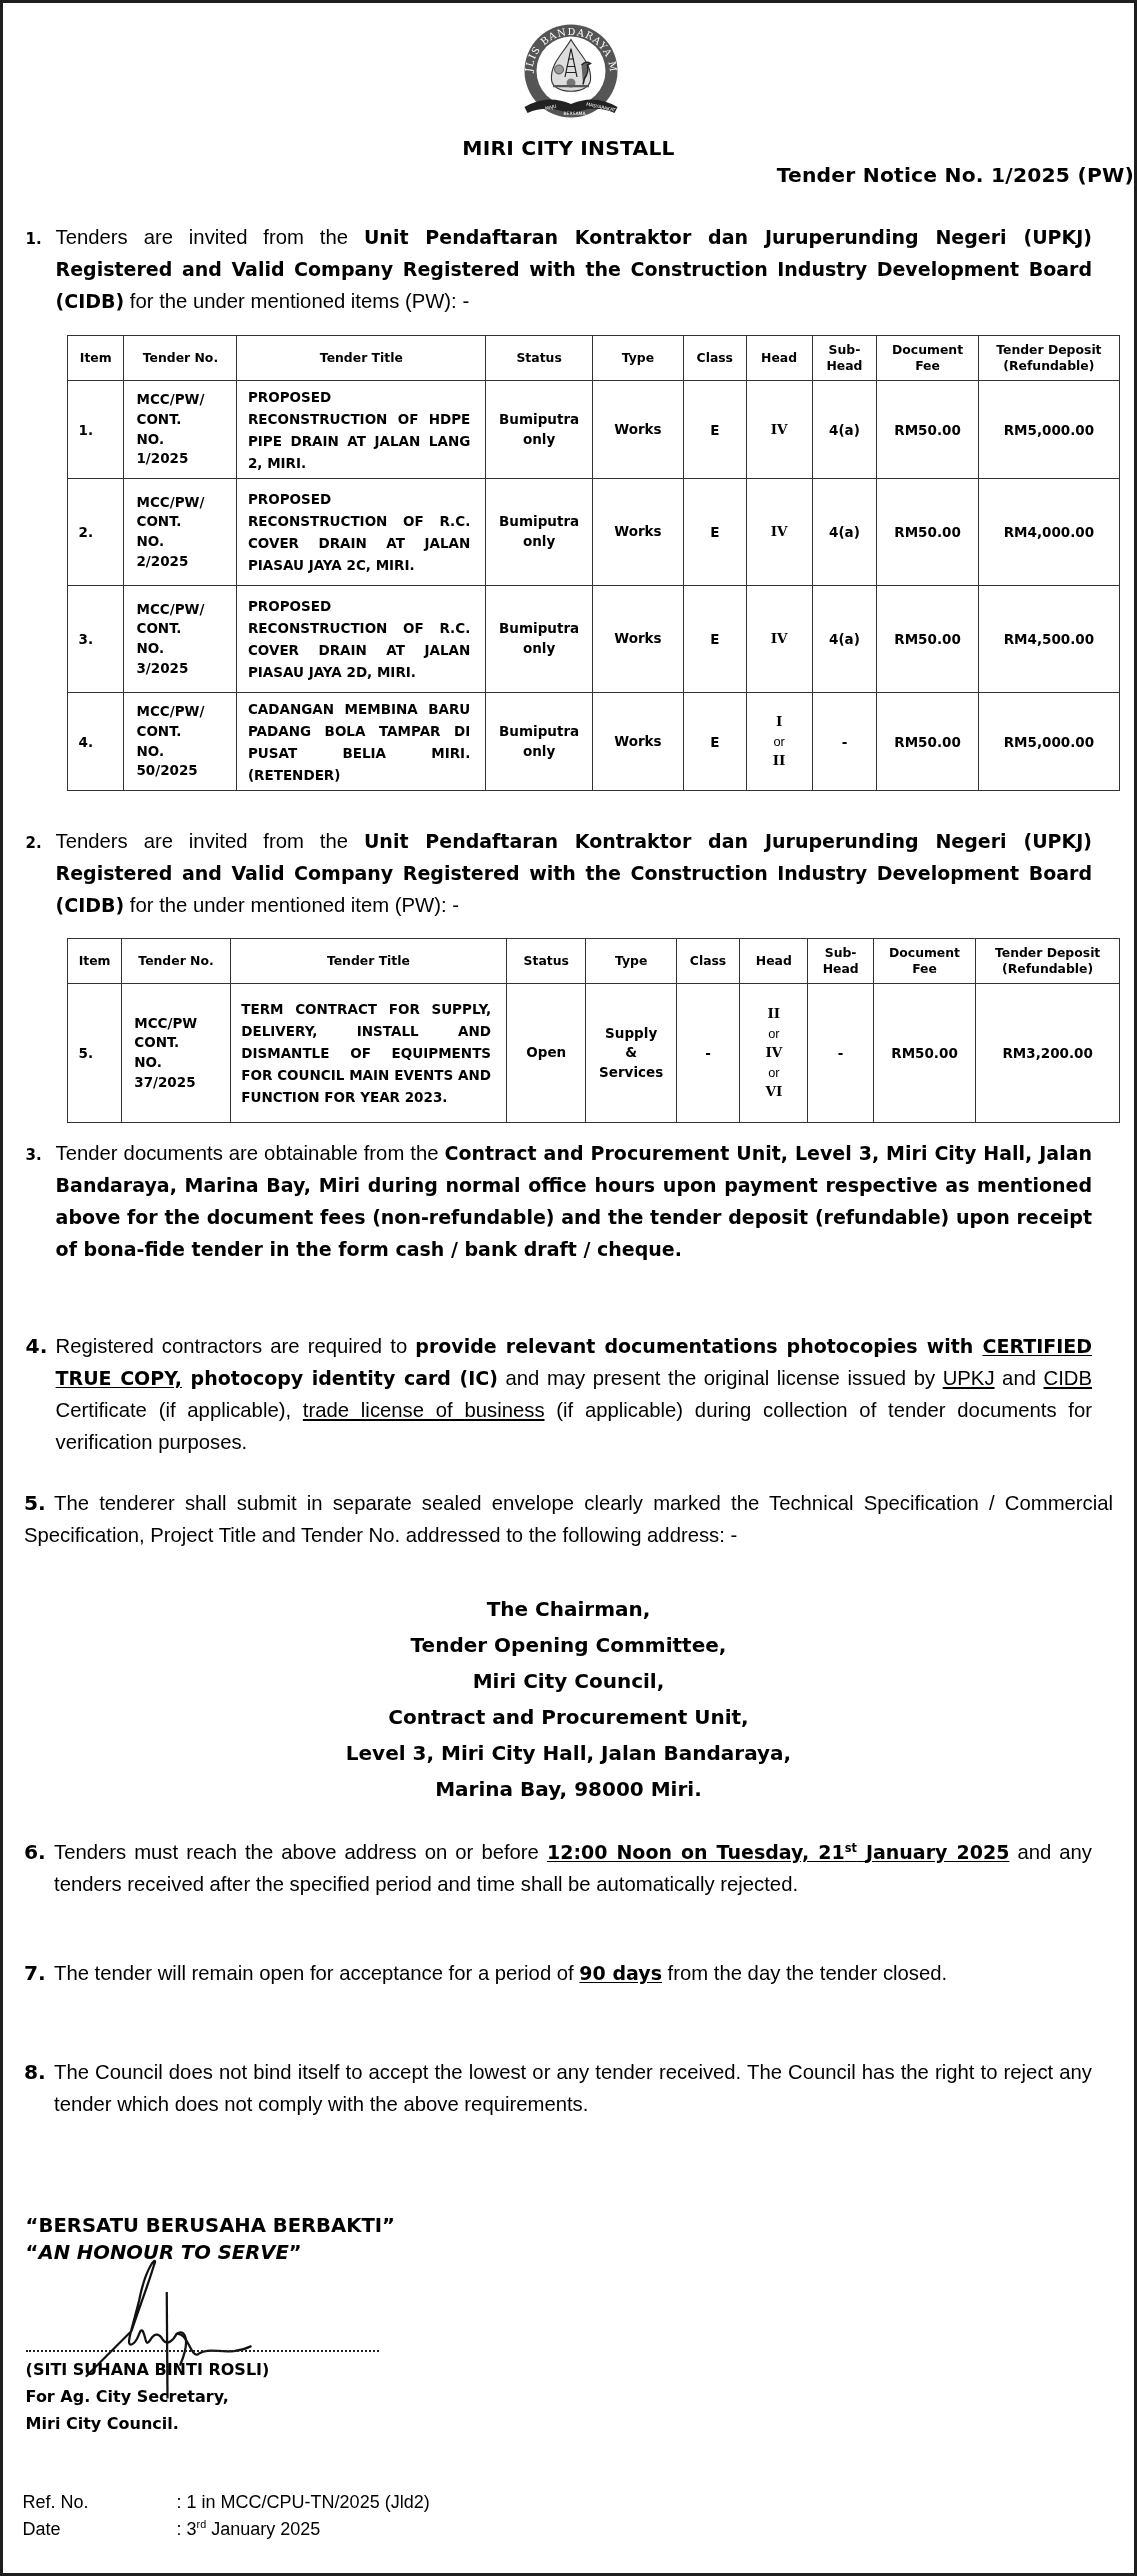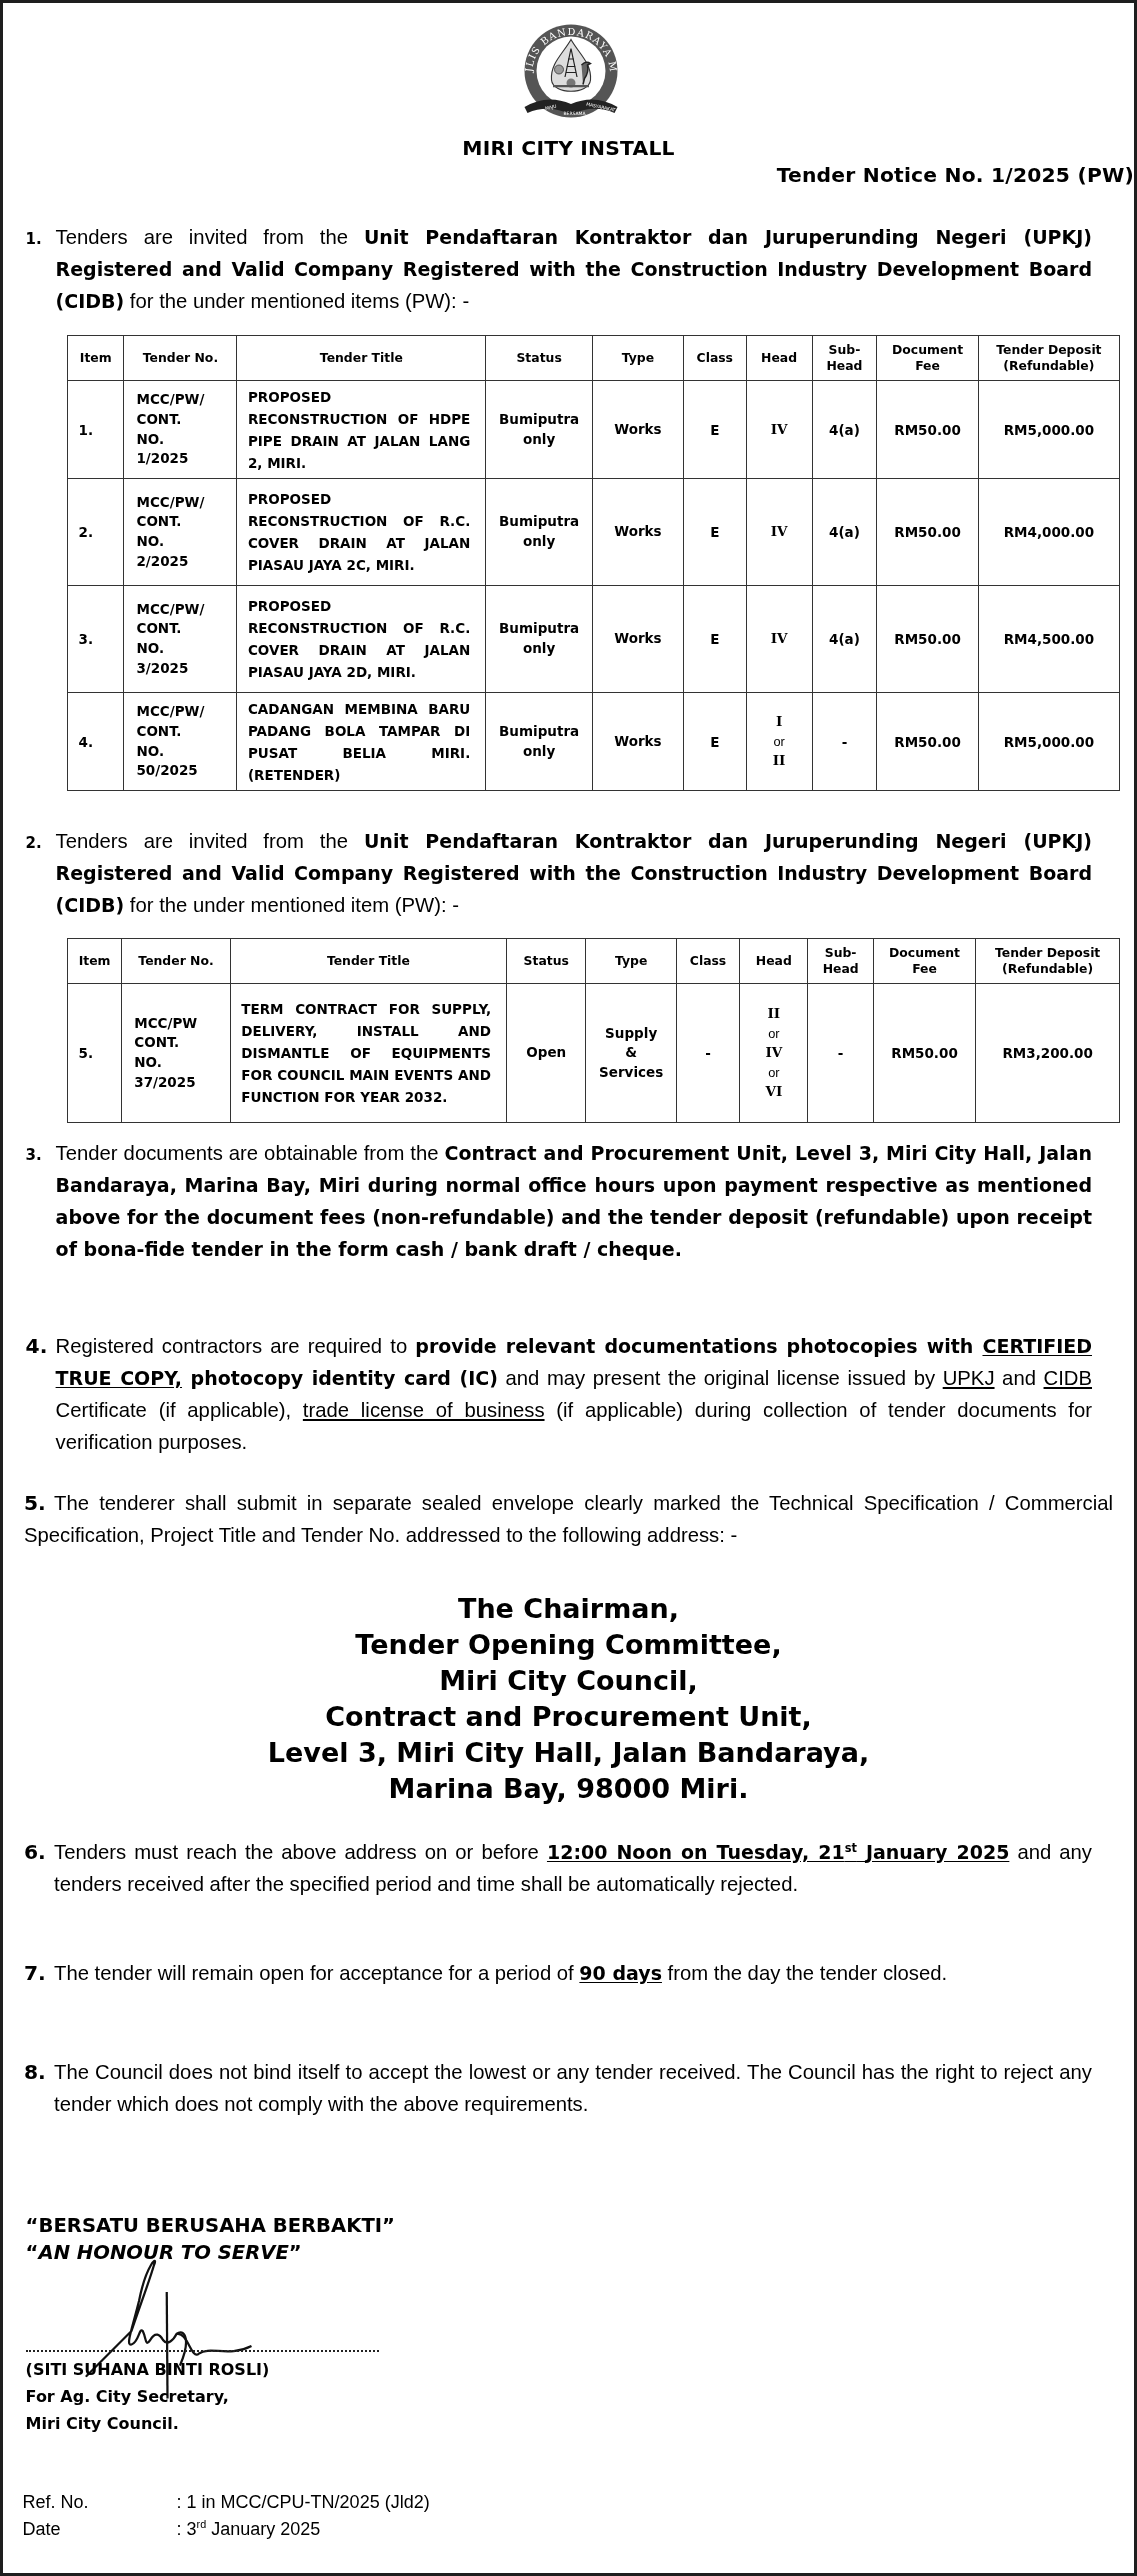--- a/index.html
+++ b/index.html
@@ -61,21 +61,21 @@
   table.tender td.tno { text-align: left; padding-left: 12px; }
   table.tender td.item { text-align: left; padding-left: 10.5px; }
   .head-stack span { display: block; line-height: 19.6px; }
   .head-stack .or { font-weight: normal; font-family: "Liberation Sans", sans-serif; font-size: 12.8px; }
   .serif-head { font-family: "DejaVu Serif", serif; }
 
   
   .address {
     position: absolute; left: 0; width: 100%; top: 1588px;
     text-align: center; font-family: "DejaVu Sans", sans-serif; font-weight: bold;
-    font-size: 27px; line-height: 36px;
+    font-size: 20px; line-height: 36px;
   }
 
   
   .motto { position: absolute; left: 22.6px; top: 2164px; font-family: "DejaVu Sans", sans-serif; font-weight: bold; font-size: 19.6px; line-height: 27px; margin-top: 45px; }
   .motto .it { font-style: italic; }
 
   
   .sig { position: absolute; left: 22.6px; top: 2253px; width: 451px; height: 150px; }
   .sig-dots { position: absolute; left: 22.6px; top: 2347px; width: 353px; border-top: 2.3px dotted #222; }
   .sig-name { position: absolute; left: 22.6px; top: 2353px; font-family: "DejaVu Sans", sans-serif; font-weight: bold; font-size: 16px; line-height: 27px; }
@@ -332,21 +332,21 @@
         <tr style="height: 139px;">
           <td class="item"><span>5.</span></td>
           <td class="tno">
             <div class="head-stack">
               <span>MCC/PW</span>
               <span>CONT.</span>
               <span>NO.</span>
               <span>37/2025</span>
             </div>
           </td>
-          <td class="title"><span>TERM CONTRACT FOR SUPPLY, DELIVERY, INSTALL AND DISMANTLE OF EQUIPMENTS FOR COUNCIL MAIN EVENTS AND FUNCTION FOR YEAR 2032.</span></td>
+          <td class="title"><span>TERM CONTRACT FOR SUPPLY, DELIVERY, INSTALL AND DISMANTLE OF EQUIPMENTS FOR COUNCIL MAIN EVENTS AND FUNCTION FOR YEAR 2023.</span></td>
           <td>
             <div class="head-stack">
               <span>Open</span>
             </div>
           </td>
           <td>
             <div class="head-stack">
               <span>Supply</span>
               <span>&amp;</span>
               <span>Services</span>

